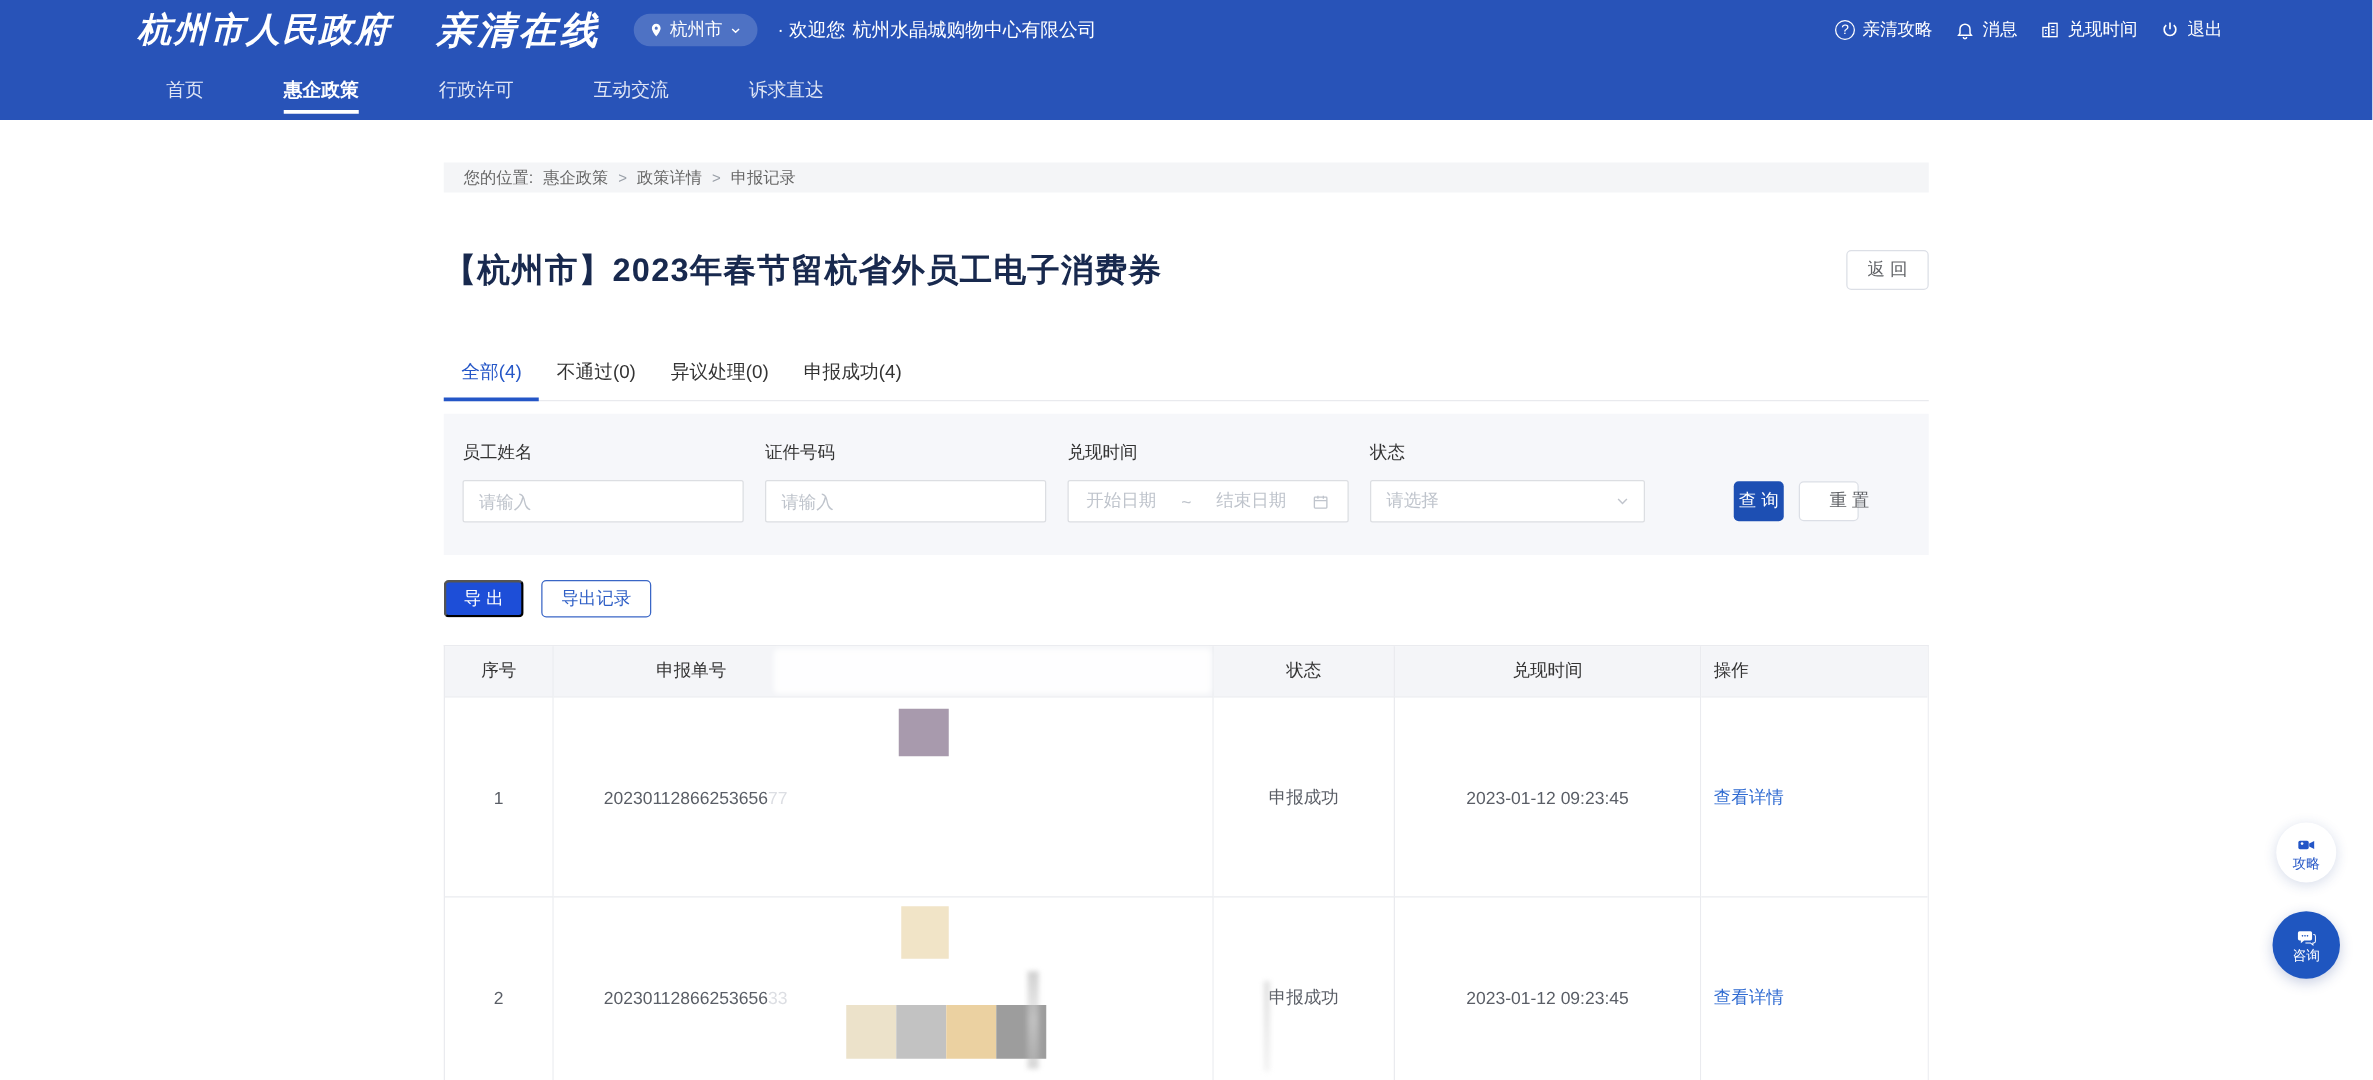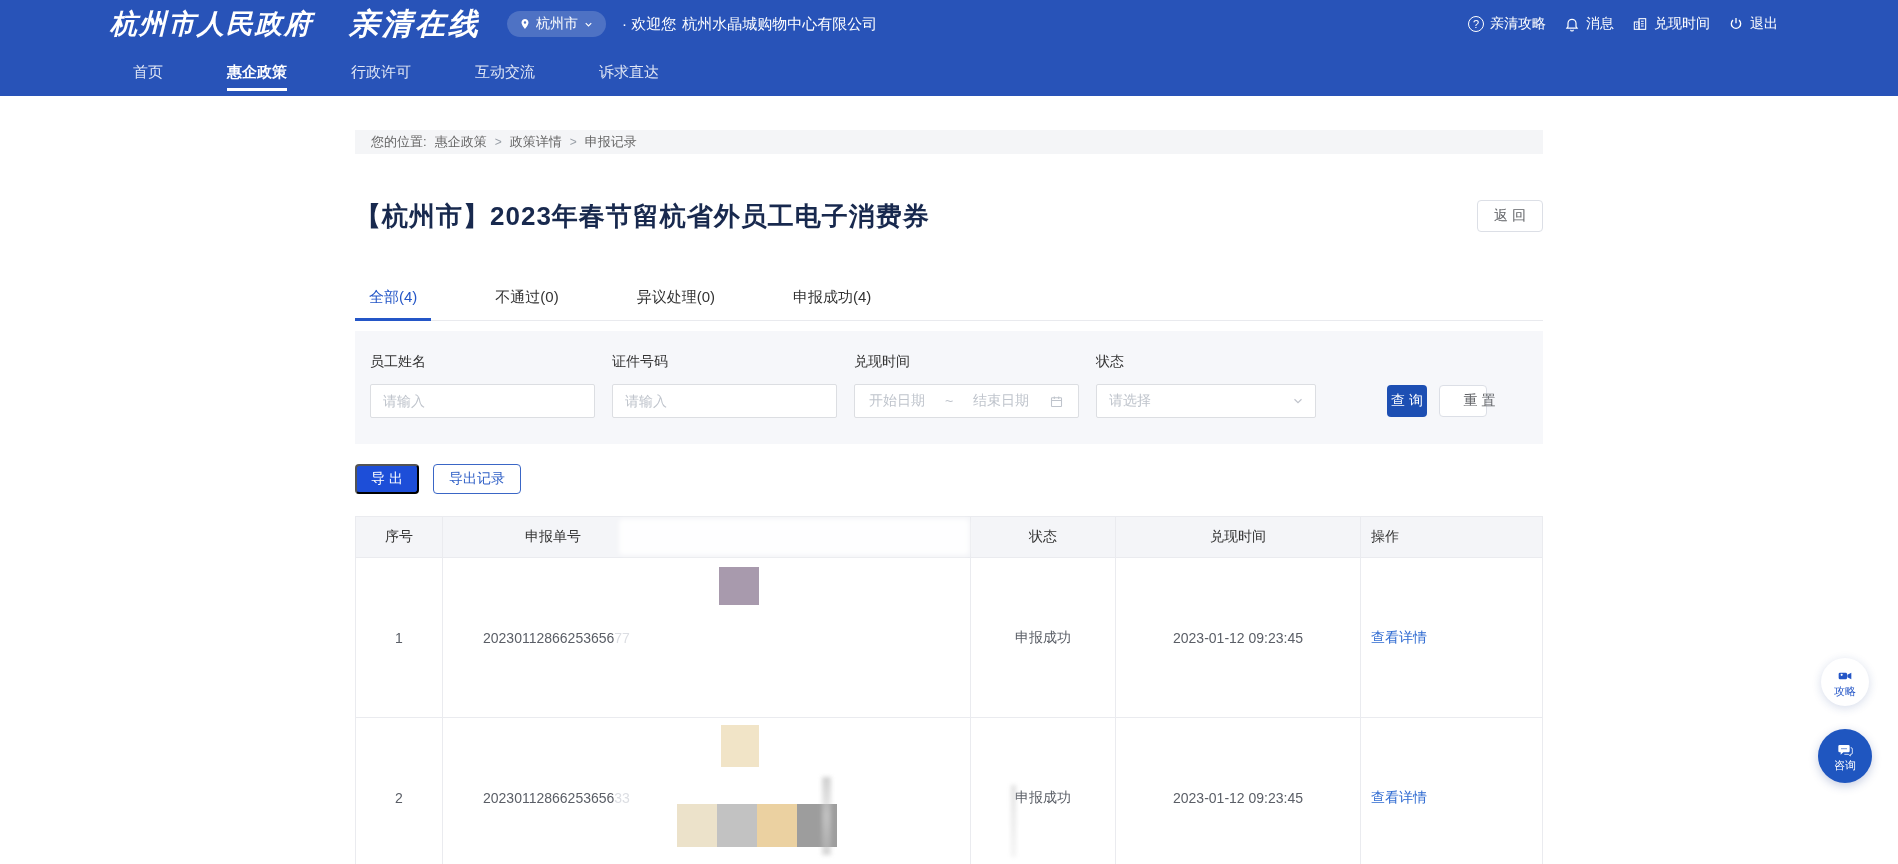--- a/index.html
+++ b/index.html
@@ -32,21 +32,21 @@
   .breadcrumb { margin-top:34px; height:24px; background:#f4f5f7; display:flex; align-items:center;
     padding:0 16px; font-size:13px; color:#666; gap:8px; }
   .bc-sep { color:#9aa0a8; font-size:12px; }
   .bc-link { cursor:pointer; }
 
   .title-row { margin-top:44px; display:flex; justify-content:space-between; align-items:center; height:36px; }
   .page-title { font-size:26px; font-weight:bold; color:#18294e; letter-spacing:1px; }
   .back-btn { width:66px; height:32px; background:#fff; border:1px solid #dcdfe6; border-radius:4px;
     color:#606266; font-size:14px; display:flex; align-items:center; justify-content:center; cursor:pointer; }
 
-  .tabs { margin-top:44px; display:flex; gap:50px; border-bottom:1px solid #e9eaee;text-align:center; }
+  .tabs { margin-top:44px; display:flex; border-bottom:1px solid #e9eaee;text-align:center; }
   .tab { padding:10px 14px 13px; font-size:15px; color:#333; position:relative; cursor:pointer; white-space:nowrap; }
   .tab.active { color:#2456c7; }
   .tab.active::after { content:""; position:absolute; left:0; right:0; bottom:-1px; height:3px; background:#2456c7; }
 
   .filter { margin-top:10px; background:#f6f7fa; padding:22px 15px 26px; display:flex; }
   .field { width:225px; margin-right:17px; }
   .field-label { font-size:14px; color:#333; margin-bottom:13px; }
   .control, .f-input { height:34px; width:100%; background:#fff; border:1px solid #dcdee2; border-radius:2px; }
   .f-input { padding:0 12px; font-size:14px; color:#606266; outline:none;
     font-family:"Liberation Sans","DejaVu Sans",sans-serif; }

